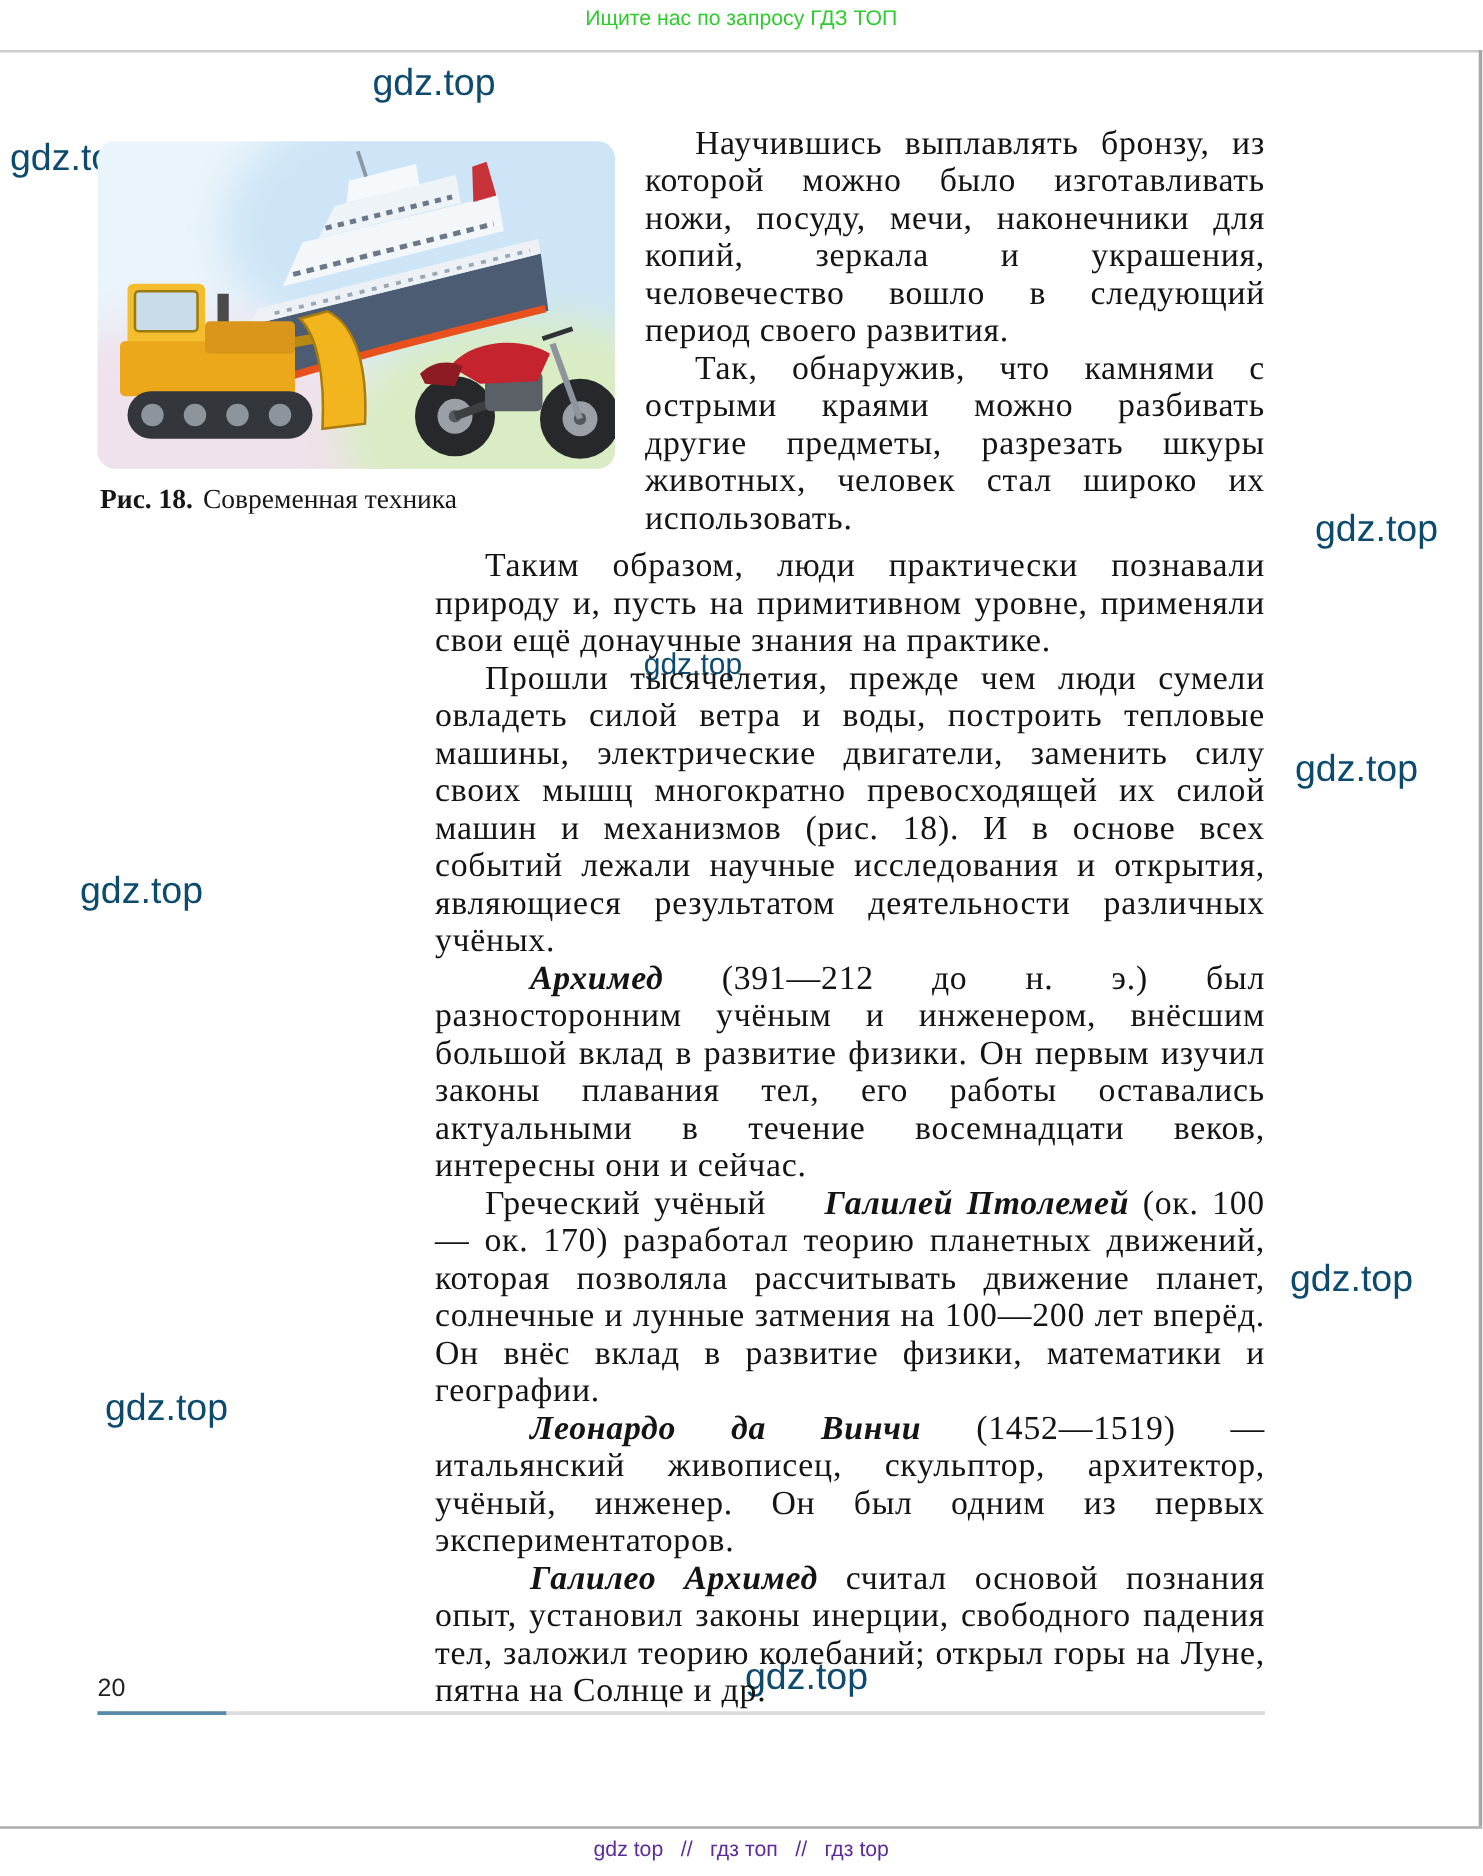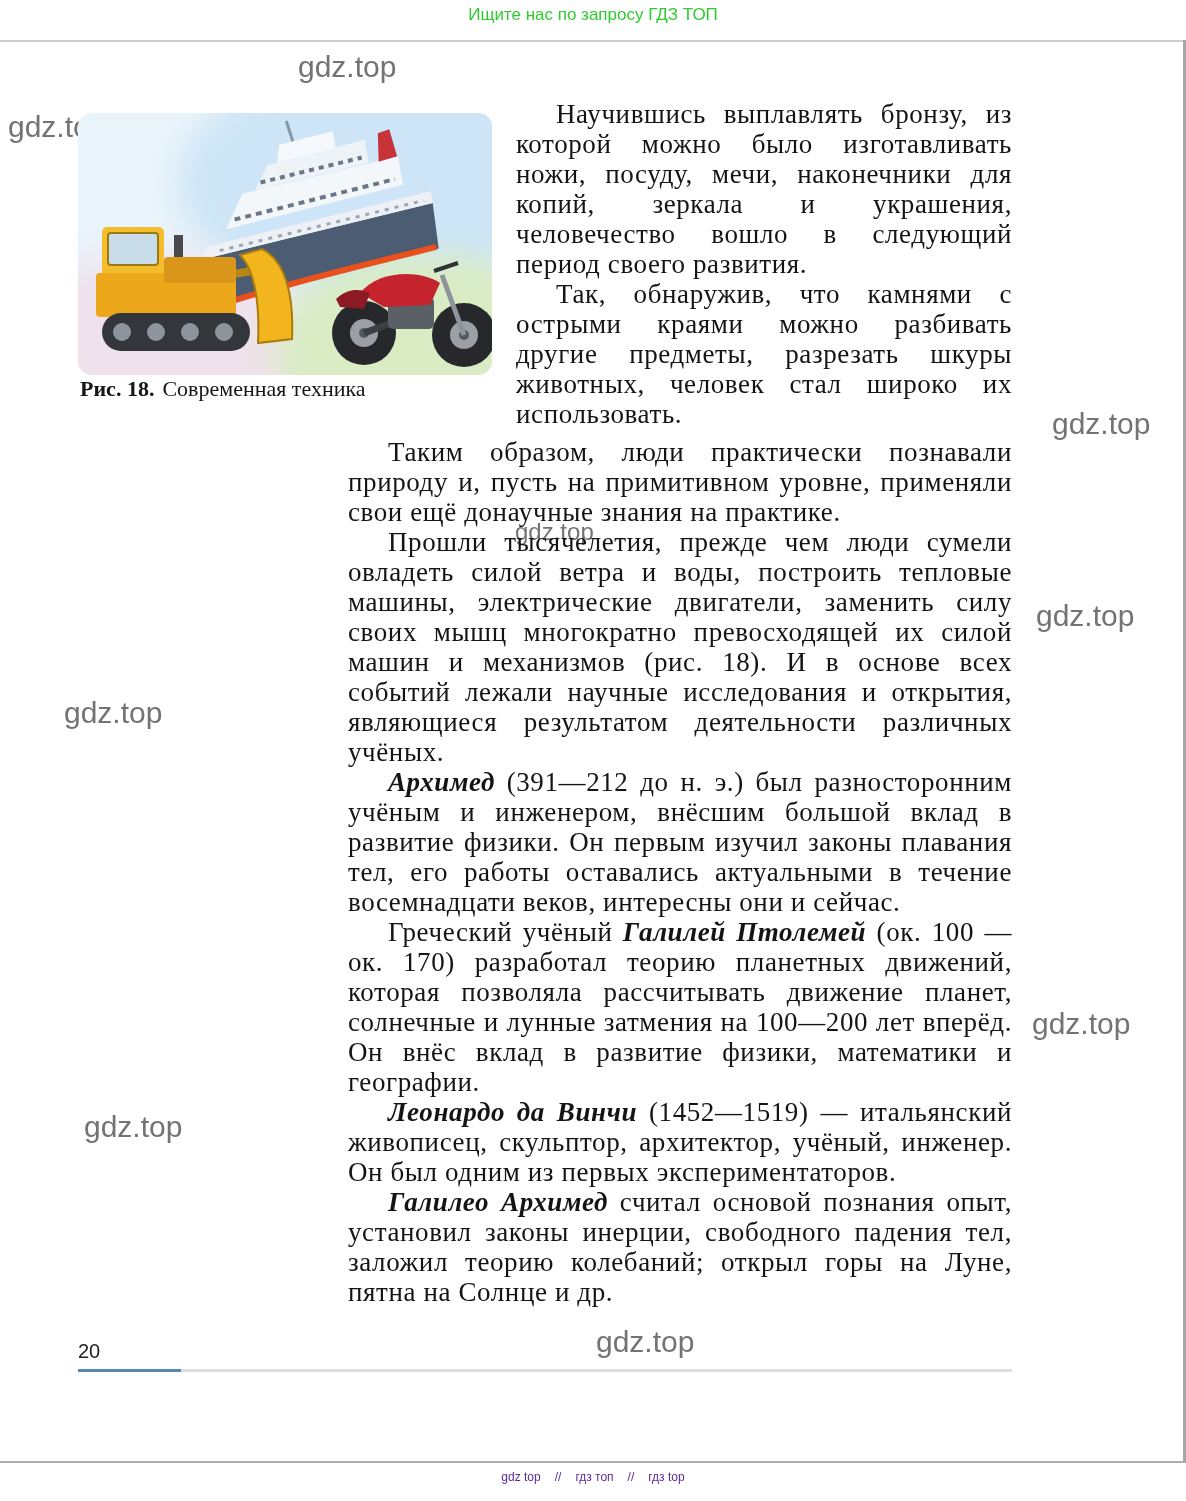--- a/index.html
+++ b/index.html
@@ -21,61 +21,61 @@
     font-size:17px;
     color:#2fcc2f;
   }
   .top-rule{top:40px;left:0;width:100%;height:2px;background:#cdcdcd;}
   .right-edge{top:40px;right:0;width:3px;height:1421px;background:#a6a6a6;}
 
   
   .wm{
     font-family:"Liberation Sans", sans-serif;
     font-size:30px;
-    color:#737373;
+    color:#0c4a6e;
     white-space:nowrap;
   }
   .wm.small{font-size:24px;}
 
   
   .figure-box{left:78px;top:113px;width:414px;height:262px;}
   .figure-caption{
-    left:80px;top:376px;width:430px;
+    left:80px;top:386px;width:430px;
     font-size:22px;color:#161616;
   }
   .figure-caption b{margin-right:8px;}
 
   
   .textcol{
     font-size:27px;
     line-height:30px;
     letter-spacing:0.6px;
     text-align:justify;
     color:#141414;
   }
   .col-right{left:516px;top:99px;width:496px;}
   .col-main{left:348px;top:437px;width:664px;}
   .textcol p{margin:0;text-indent:40px;}
-  .name{font-style:italic;font-weight:bold;}
+  .name{font-style:italic;font-weight:bold;margin-left:36px;}
 
   
   .pagenum{
     left:78px;top:1340px;
     font-family:"Liberation Sans", sans-serif;
     font-size:20px;font-weight:normal;color:#222;
   }
   .page-rule{left:78px;top:1369px;width:934px;height:3px;background:#dcdcdc;}
   .page-rule-highlight{left:0;top:0;width:103px;height:3px;background:#5689aa;}
 
   .footer-rule{top:1461px;left:0;width:100%;height:2px;background:#adadad;}
   .footer-links{
     top:1470px;left:0;width:100%;
     text-align:center;
     font-family:"Liberation Sans", sans-serif;
-    font-size:12px;
+    font-size:17px;
     color:#5b2c9a;
   }
   .footer-links span{margin:0 7px;}
 </style>
 </head>
 <body>
 
 <div class="abs promo">Ищите нас по запросу ГДЗ ТОП</div>
 <div class="abs top-rule"></div>
 <div class="abs right-edge"></div>

